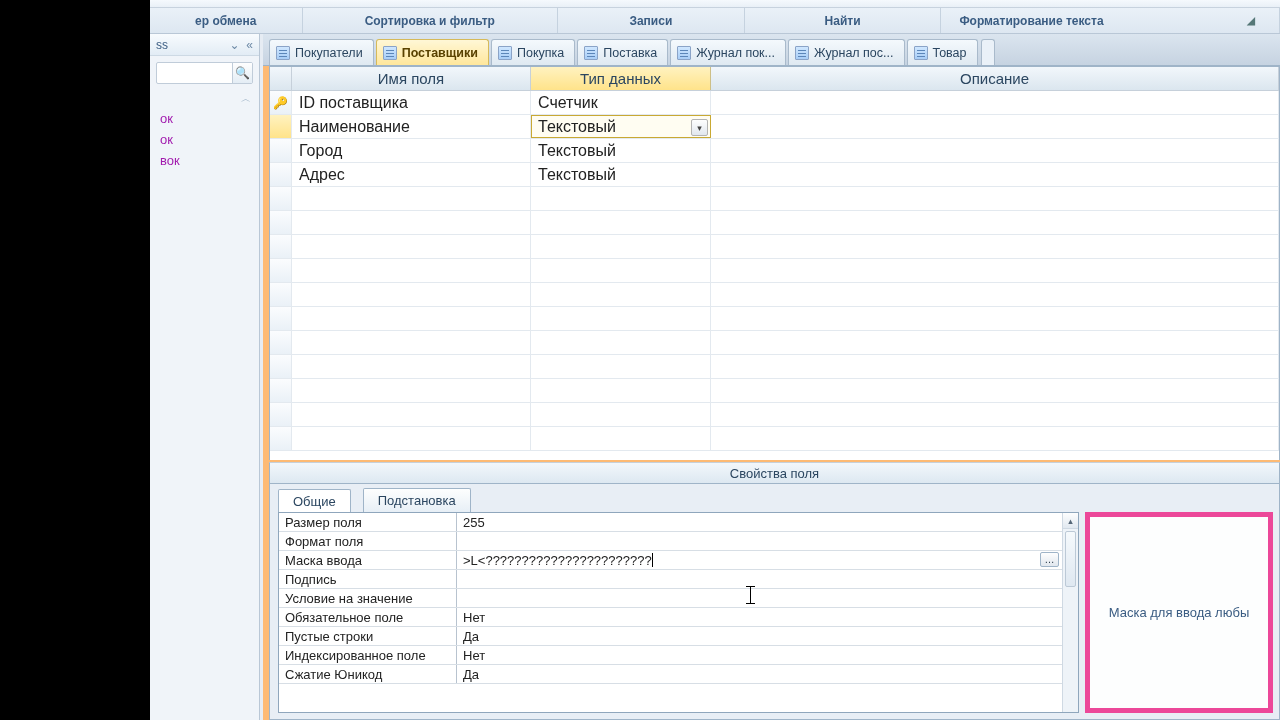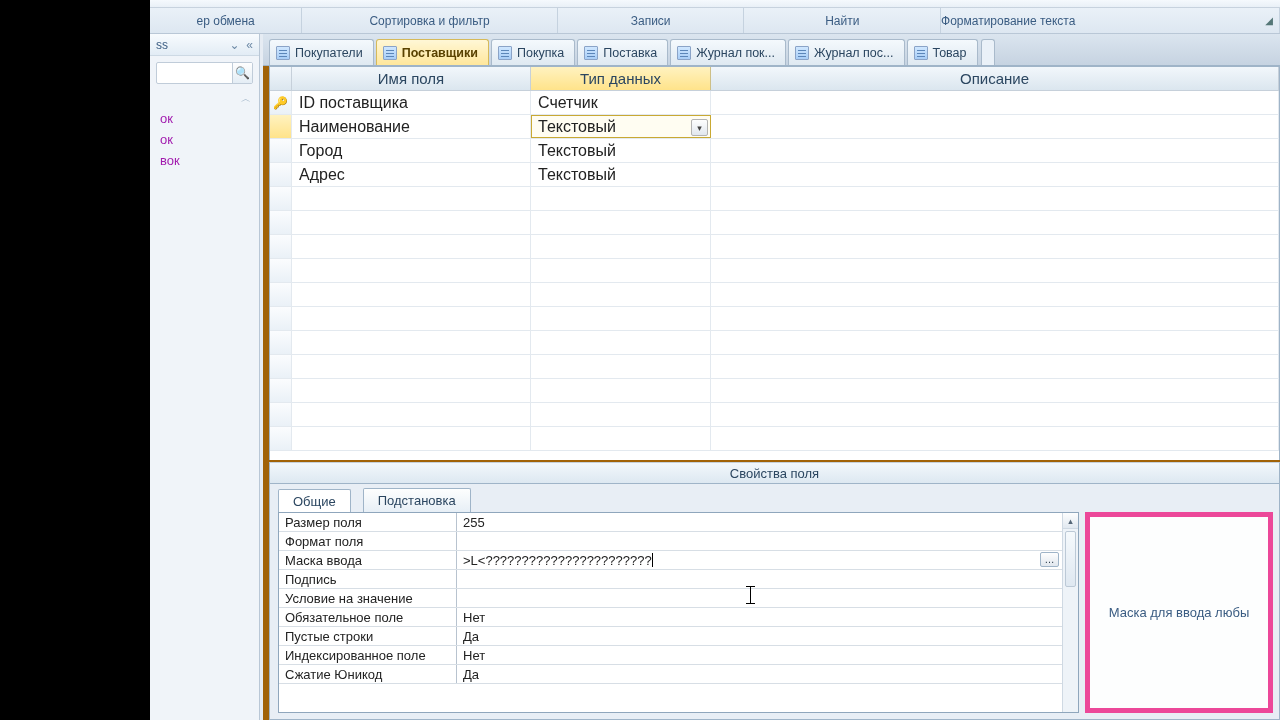--- a/index.html
+++ b/index.html
@@ -1,37 +1,37 @@
 <!DOCTYPE html>
 <html><head>
 <meta charset="utf-8">
 <style>
   * { box-sizing: border-box; margin: 0; padding: 0; }
   html, body { width: 1280px; height: 720px; overflow: hidden; font-family: "Segoe UI", Tahoma, sans-serif; font-size: 13px; background:#000; }
   .stage { position:absolute; left:150px; top:0; width:1130px; height:720px; background:#e6ecf3; }
   
   .ribbon-top { height:8px; border-bottom:1px solid #c7d2de; background:linear-gradient(#f5f9fd,#e9f0f7);}
   .ribbon-groups { display:flex; height:26px; background:linear-gradient(#eaf1f8,#dde7f1); border-bottom:1px solid #b9c7d6; font-size:12px; color:#3a5c82;}
-  .ribbon-group { border-right:1px solid #c5d2df; display:flex; align-items:center; justify-content:center; padding:0 0; white-space:nowrap; overflow:hidden;}
+  .ribbon-group { border-right:1px solid #c5d2df; display:flex; align-items:center; justify-content:center; padding:0 18px; white-space:nowrap; overflow:hidden;font-weight:bold;}
   .ribbon-group:first-child{border-left:none;}
   .rg-w1{width:155px;} .rg-w2{width:260px;} .rg-w3{width:190px;} .rg-w4{width:200px;} .rg-w5{width:345px;}
   .collapse-icon{ margin-left:auto; font-size:10px; color:#577; padding-right:6px;}
   
   .navpane { position:absolute; left:0; top:34px; width:110px; bottom:0; background:#f0f4f9; border-right:1px solid #b9c7d6; overflow:hidden;}
   .nav-header{height:22px; background:linear-gradient(#f8fbfe,#e2ecf5); border-bottom:1px solid #cdd9e4; display:flex; align-items:center; justify-content:flex-end; padding:0 6px; color:#3a5c82; font-size:12px;}
   .nav-header .ss{margin-right:auto;}
   .nav-chev{display:flex; align-items:center; gap:5px; color:#6d89a6;}
   .nav-search{display:flex; align-items:center; border:1px solid #c0ccd9; margin:6px; background:#fff; border-radius:2px; height:22px;}
   .nav-search input{flex:1; border:none; outline:none; font-size:12px; padding:0 4px; min-width:10px; background:transparent;}
   .nav-search .mag{width:20px; height:100%; display:flex; align-items:center; justify-content:center; border-left:1px solid #c0ccd9; background:linear-gradient(#fefefe,#e4edf5); color:#3a5c82; font-size:12px;}
   .nav-category{display:flex; align-items:center; justify-content:space-between; padding:2px 8px 2px 4px; font-size:12px; color:#3a5c82;}
   .nav-category .chv{color:#8aa4bb; font-size:10px;}
   .nav-item{padding:3px 6px 3px 10px; font-size:13px; color:#a21caf; white-space:nowrap; overflow:hidden;}
   
-  .workspace{position:absolute; left:113px; top:34px; right:0; bottom:0; background:#a16207;}
+  .workspace{position:absolute; left:113px; top:34px; right:0; bottom:0; background:#fdba74;}
   
   .tabbar{height:32px; display:flex; align-items:flex-end; padding-left:6px; gap:2px; background:linear-gradient(#dbe5ef,#c6d3e1); border-bottom:1px solid #9fb4c8;}
   .tab{display:flex; align-items:center; gap:5px; height:26px; padding:0 10px 0 6px; border:1px solid #a9bacb; border-bottom:none; border-radius:3px 3px 0 0; background:linear-gradient(#f4f9fd,#dfe9f1); font-size:12.5px; color:#2b4660; cursor:pointer; white-space:nowrap;}
   .tab .ticon{width:14px; height:14px; border:1px solid #8aa3c7; background:linear-gradient(#cfe7ff,#a8cdf6); border-radius:1px; position:relative;}
   .tab .ticon::before{content:""; position:absolute; left:2px; right:2px; top:3px; height:1px; background:#5b86b9; box-shadow:0 3px 0 #5b86b9, 0 6px 0 #5b86b9;}
   .tab.active{background:linear-gradient(#fff7d6,#ffe79c); border-color:#d6ba5a; color:#5a4200; font-weight:600;}
   .tab-overflow{width:14px; height:26px; border:1px solid #a9bacb; border-bottom:none; background:#eaf1f8; border-radius:3px 3px 0 0; margin-left:1px;}
   
   .designwrap{position:absolute; left:6px; right:0; top:32px; bottom:260px; background:#fff; border:1px solid #9fb4c8; border-bottom:none; overflow:hidden;}
   .col-headers{display:flex; height:24px; border-bottom:1px solid #c6d0da;}

